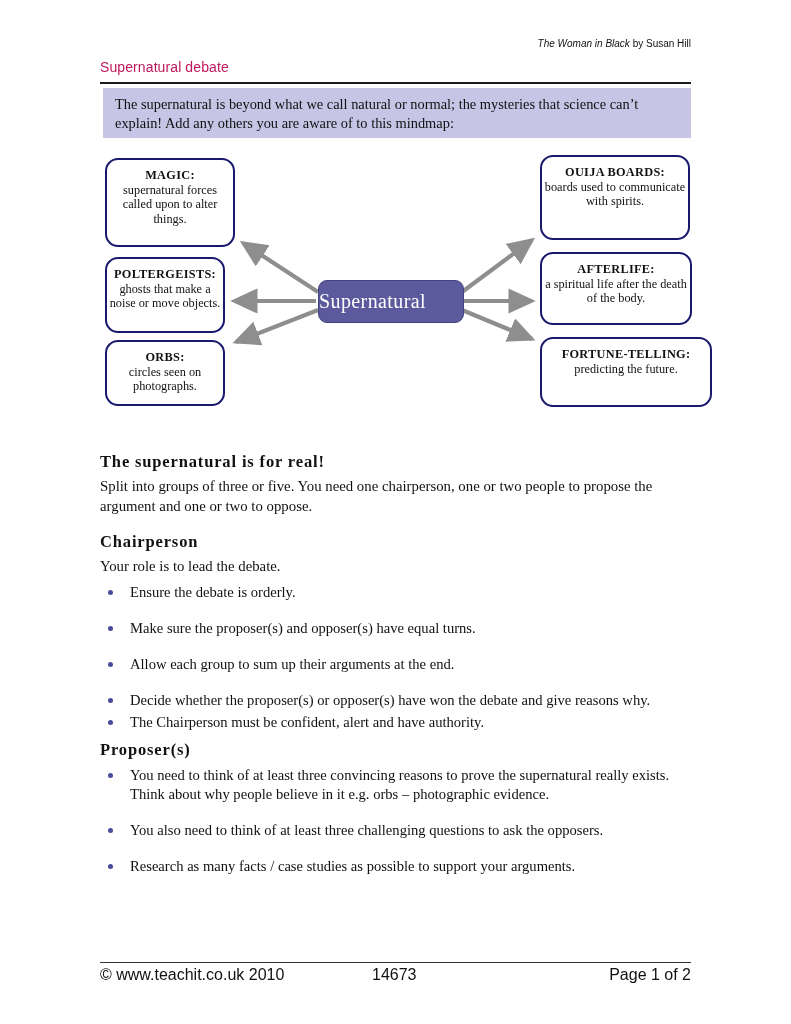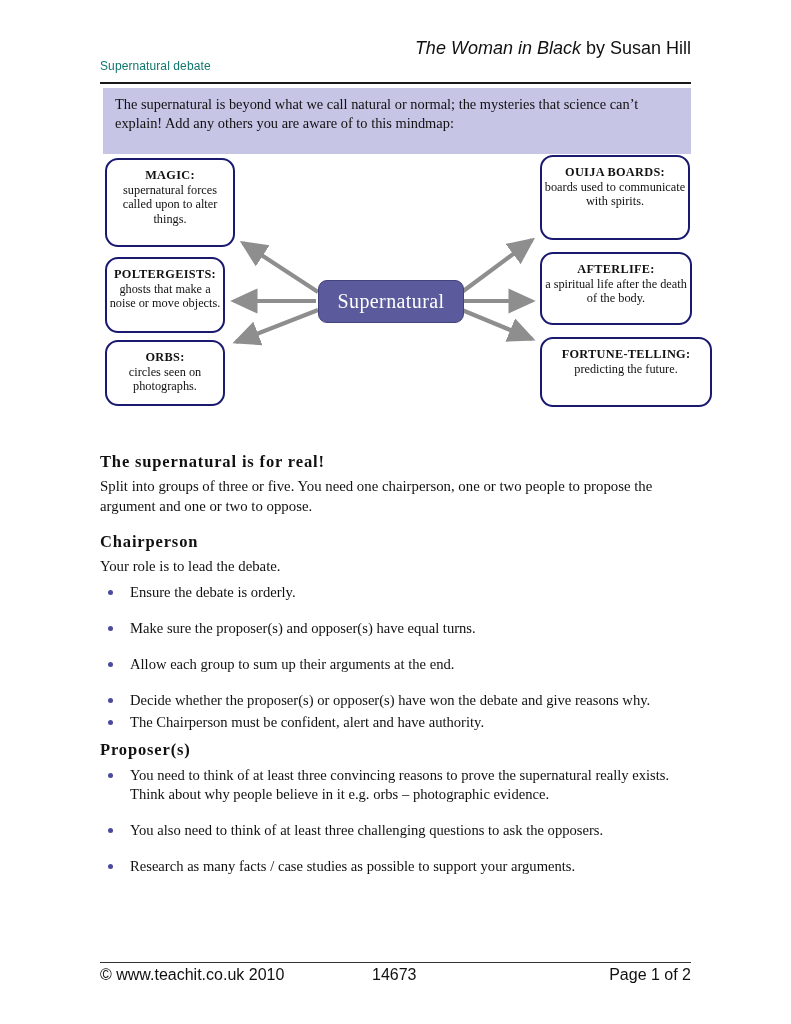--- a/index.html
+++ b/index.html
@@ -24,52 +24,52 @@
   }
 
   
   .doc-header {
     position: absolute;
     left: 100px;
     top: 38px;
     width: 591px;
     text-align: right;
     font-family: "Liberation Sans", "DejaVu Sans", sans-serif;
-    font-size: 18px;
+    font-size: 10px;
     color: #111;
   }
   .doc-header .book-title { font-style: italic; }
   .doc-header .byline { font-style: normal; }
 
   .sheet-title {
     position: absolute;
     left: 100px;
     top: 59px;
     font-family: "Liberation Sans", "DejaVu Sans", sans-serif;
-    font-size: 12px;
-    color: #0f766e;
+    font-size: 14px;
+    color: #be185d;
     letter-spacing: 0.1px;
   }
 
   .title-rule {
     position: absolute;
     left: 100px;
     top: 82px;
     width: 591px;
     height: 2px;
     background: #1a1a1a;
   }
 
   
   .intro-banner {
     position: absolute;
     left: 103px;
     top: 88px;
     width: 588px;
-    height: 66px;
+    height: 50px;
     background: #c6c5e6;
     box-sizing: border-box;
     padding: 7px 12px 0 12px;
     font-size: 14.4px;
     line-height: 19px;
     color: #111;
   }
 
   
   .mindmap {
@@ -115,21 +115,20 @@
     left: 318px;
     top: 140px;
     width: 144px;
     height: 41px;
     background: #5a5a9c;
     border: 1px solid #43437e;
     border-radius: 9px;
     color: #ffffff;
     font-size: 20px;
     line-height: 41px;
-    text-align: center;
     letter-spacing: 0.4px;
   }
 
   
   .body-area {
     position: absolute;
     left: 100px;
     top: 452px;
     width: 591px;
   }

